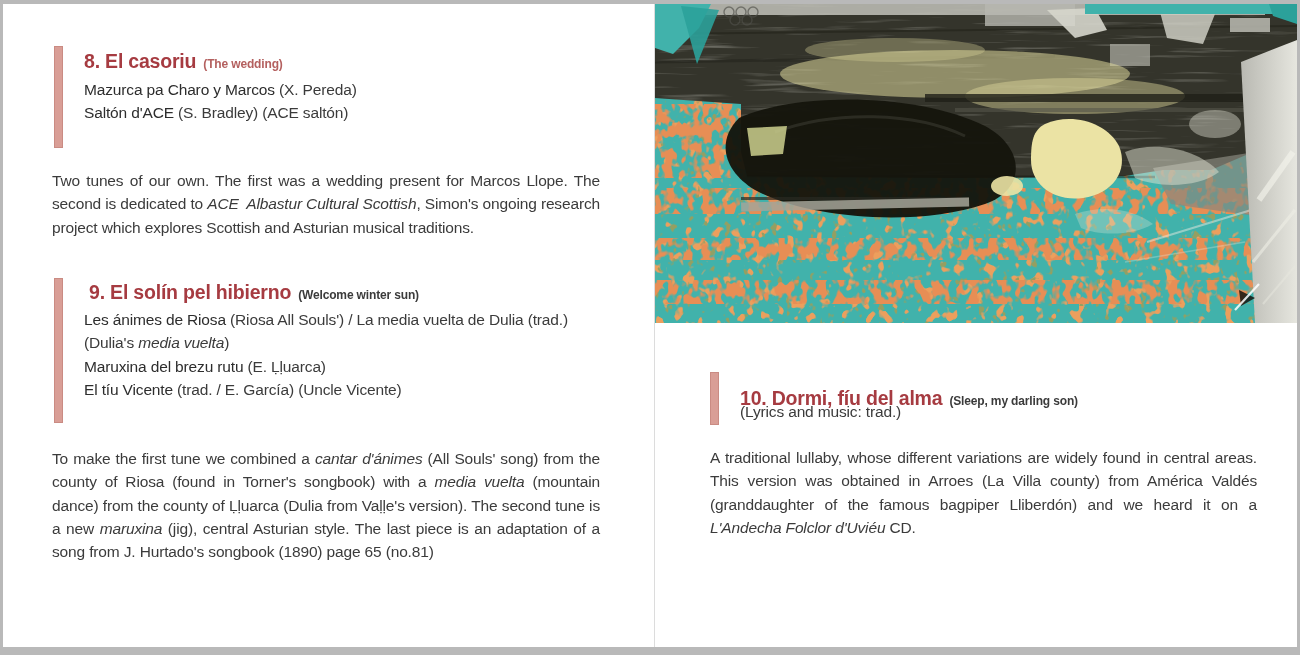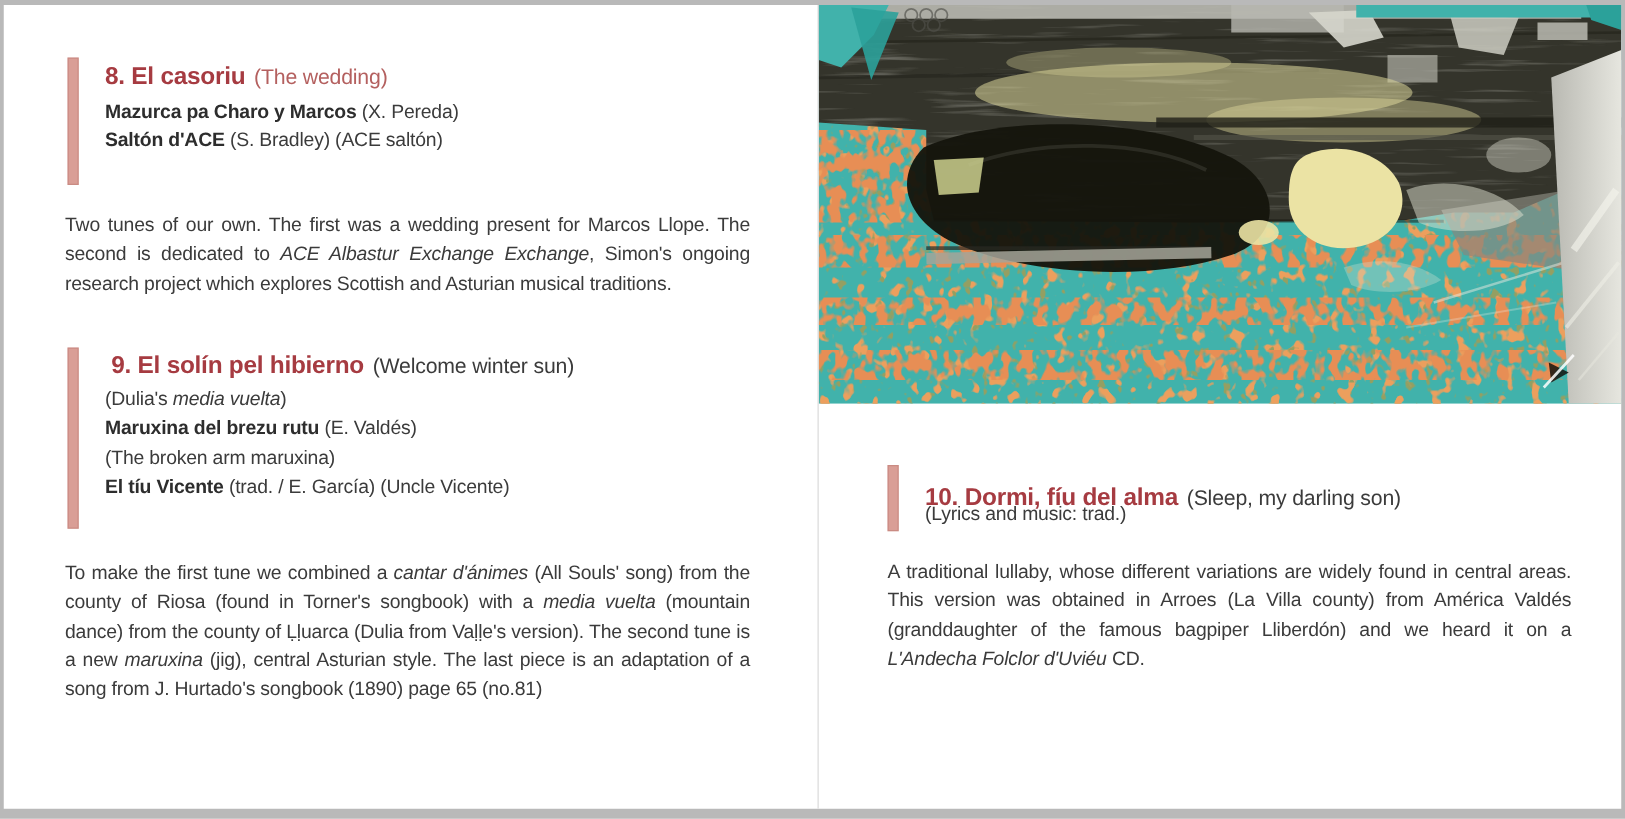--- a/index.html
+++ b/index.html
@@ -10,27 +10,27 @@
   }
   .spread{position:absolute;left:3px;top:4px;width:1294px;height:643px;background:var(--page,#ffffff)}
   .divider{position:absolute;left:651px;top:0;width:1px;height:643px;background:var(--divider,#dcdcdc)}
   .artwork{position:absolute;left:652px;top:0;width:642px;height:319px;display:block}
 
   .bar{position:absolute;width:9px;background:var(--accent-bar,#d99e96);
        border:1px solid rgba(178,108,99,.38);box-sizing:border-box}
 
   .ttl{position:absolute;font-size:19.5px;font-weight:bold;letter-spacing:-.2px;
        color:var(--title-red,#a63b41);white-space:nowrap}
-  .ttl .sub{font-size:17px;font-weight:normal;letter-spacing:-.15px;
+  .ttl .sub{font-size:12px;font-weight:bold;letter-spacing:-.15px;
        color:var(--body-text,#3b3b3b);margin-left:7px}
   .ttl .sub.red{color:var(--subtitle-red,#b4605f)}
 
   .lines{position:absolute;font-size:15.5px;line-height:23.3px;letter-spacing:-.15px;
        color:var(--body-text,#3b3b3b);white-space:nowrap}
-  .lines .b{font-weight:bold;color:var(--bold-text,#2d2d2d)}
+  .lines .b{font-weight:normal;color:var(--bold-text,#2d2d2d)}
   .i{font-style:italic}
 
   .para{position:absolute;margin:0;font-size:15.5px;line-height:23.3px;letter-spacing:-.15px;
        color:var(--body-text,#3b3b3b);text-align:justify}
 </style>
 </head>
 <body>
 
 <div class="spread">
 
@@ -38,30 +38,30 @@
 
     <div class="bar" style="left:51px;top:42px;height:102px"></div>
     <div class="ttl" style="left:81px;top:46px">
       <span>8. El casoriu</span><span class="sub red">(The wedding)</span>
     </div>
     <div class="lines" style="left:81px;top:74px">
       <div><span class="b">Mazurca pa Charo y Marcos</span><span> (X. Pereda)</span></div>
       <div><span class="b">Saltón d'ACE</span><span> (S. Bradley) (ACE saltón)</span></div>
     </div>
 
-    <p class="para" style="left:49px;top:165px;width:548px"><span>Two tunes of our own. The first was a wedding present for Marcos Llope. The second is dedicated to </span><span class="i">ACE Albastur Exchange Exchange</span><span>, Simon's ongoing research project which explores Scottish and Asturian musical traditions.</span></p>
+    <p class="para" style="left:49px;top:165px;width:548px"><span>Two tunes of our own. The first was a wedding present for Marcos Llope. The second is dedicated to </span><span class="i">ACE Albastur Cultural Scottish</span><span>, Simon's ongoing research project which explores Scottish and Asturian musical traditions.</span></p>
 
     <div class="bar" style="left:51px;top:274px;height:145px"></div>
     <div class="ttl" style="left:86px;top:277px">
       <span>9. El solín pel hibierno</span><span class="sub">(Welcome winter sun)</span>
     </div>
     <div class="lines" style="left:81px;top:304px">
+      <div><span class="b">Les ánimes de Riosa</span><span> (Riosa All Souls') / La media vuelta de Dulia (trad.)</span></div>
       <div><span>(Dulia's </span><span class="i">media vuelta</span><span>)</span></div>
-      <div><span class="b">Maruxina del brezu rutu</span><span> (E. Valdés)</span></div>
-      <div><span class="b"></span><span>(The broken arm maruxina)</span></div>
+      <div><span class="b">Maruxina del brezu rutu</span><span> (E. Ḷḷuarca)</span></div>
       <div><span class="b">El tíu Vicente</span><span> (trad. / E. García) (Uncle Vicente)</span></div>
     </div>
 
     <p class="para" style="left:49px;top:443px;width:548px"><span>To make the first tune we combined a </span><span class="i">cantar d'ánimes</span><span> (All Souls' song) from the county of Riosa (found in Torner's songbook) with a </span><span class="i">media vuelta</span><span> (mountain dance) from the county of Ḷḷuarca (Dulia from Vaḷḷe's version). The second tune is a new </span><span class="i">maruxina</span><span> (jig), central Asturian style. The last piece is an adaptation of a song from J. Hurtado's songbook (1890) page 65 (no.81)</span></p>
   </div>
 
   <div class="divider"></div>
 
   <div>
 

